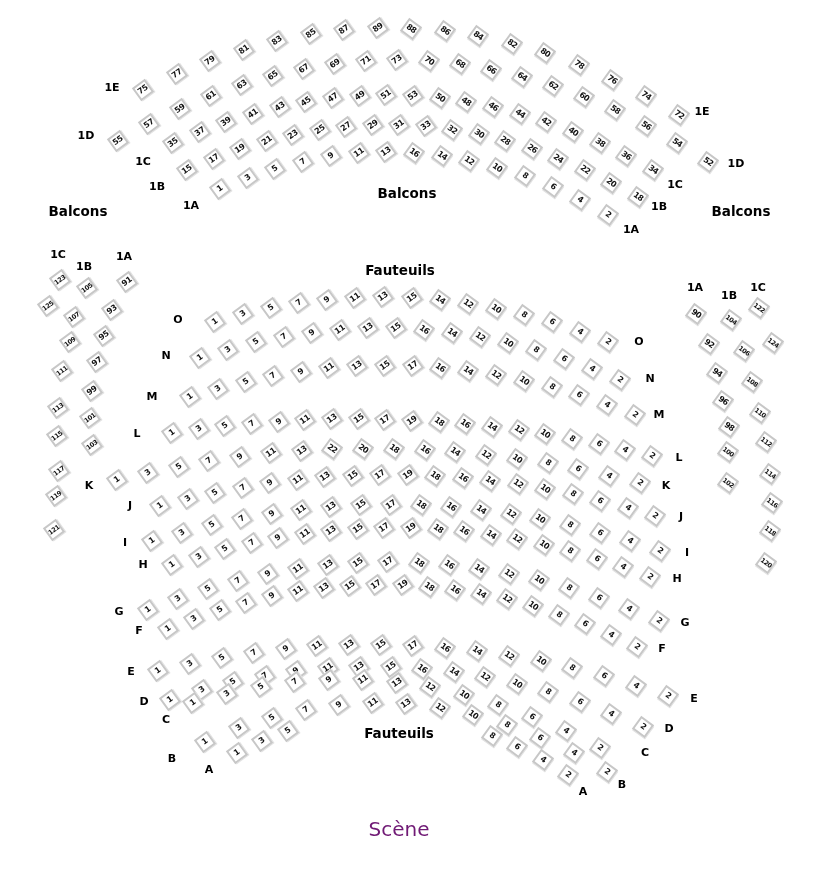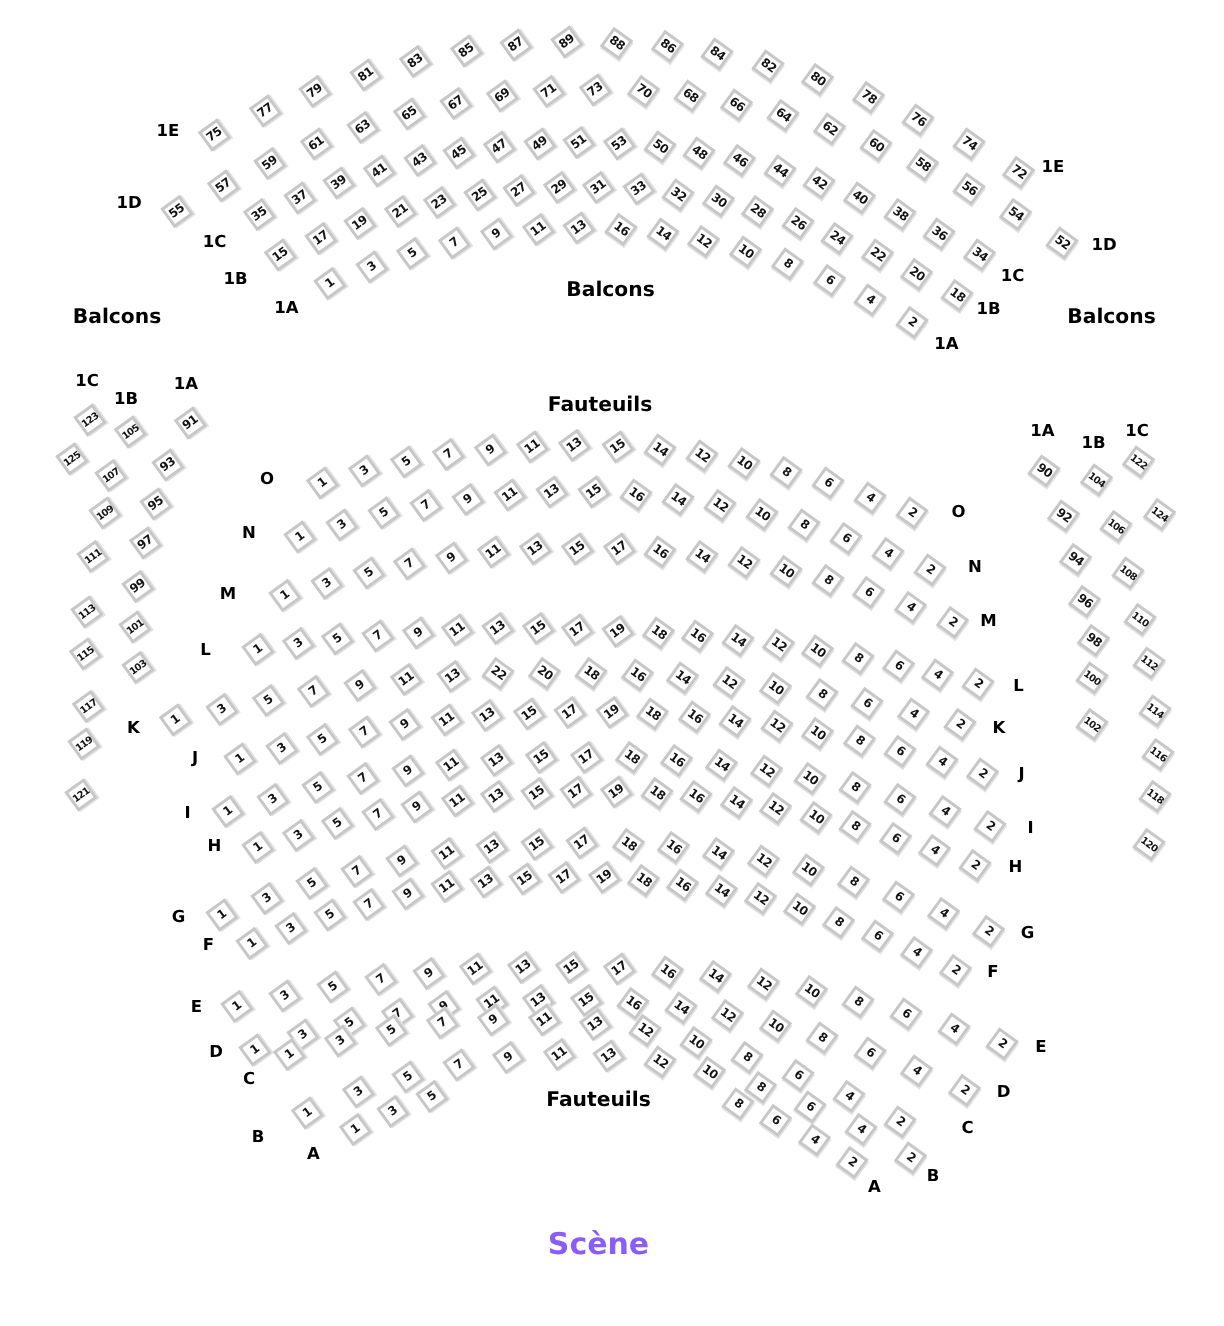--- a/index.html
+++ b/index.html
@@ -9,21 +9,21 @@
         border:2px solid #c7c7c7;background:#fff;color:#141414;
         display:flex;align-items:center;justify-content:center;
         font-size:8px;font-weight:bold;letter-spacing:-0.5px;line-height:1;
         box-shadow:1px 1px 0 #e2e2e2;}
   .seat.wide{font-size:6.5px;}
   .row-label{position:absolute;transform:translate(-50%,-50%);
         font-size:11px;font-weight:bold;color:#000;white-space:nowrap;}
   .section-label{position:absolute;transform:translate(-50%,-50%);
         font-size:13.5px;font-weight:bold;color:#000;white-space:nowrap;}
   .scene-label{position:absolute;transform:translate(-50%,-50%);
-        font-size:20px;font-weight:bold;color:#8b5cf6;white-space:nowrap;}
+        font-size:20px;font-weight:normal;color:#701a75;white-space:nowrap;}
   .lbl-balcons-left{left:78px;top:211px;}
   .lbl-balcons-center{left:407px;top:193px;}
   .lbl-balcons-right{left:741px;top:211px;}
   .lbl-fauteuils-top{left:400px;top:270px;}
   .lbl-fauteuils-bottom{left:399px;top:733px;}
   .lbl-scene{left:399px;top:829px;}
 </style>
 </head>
 <body>
 

